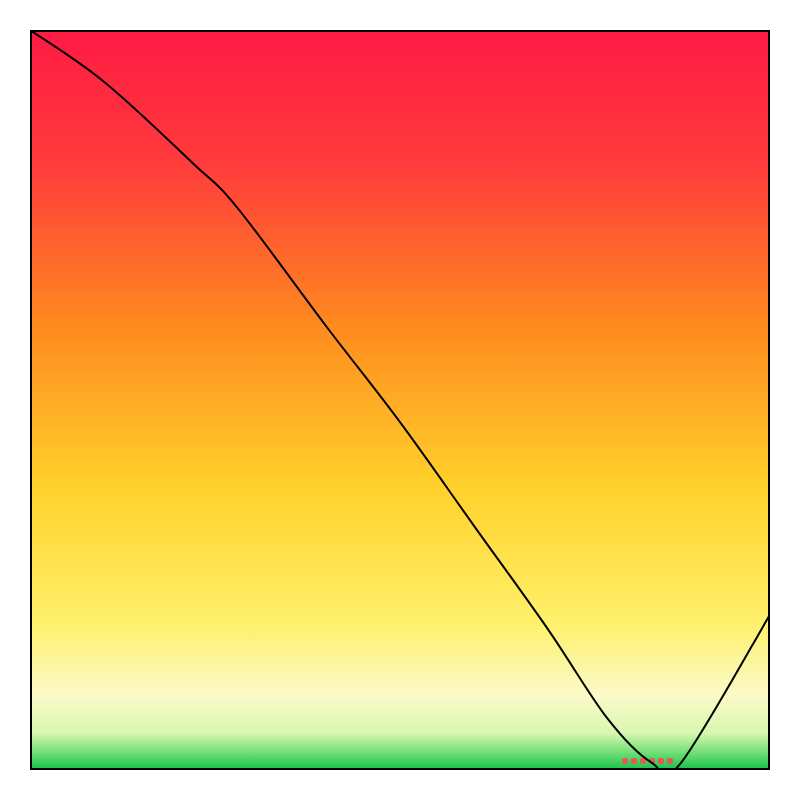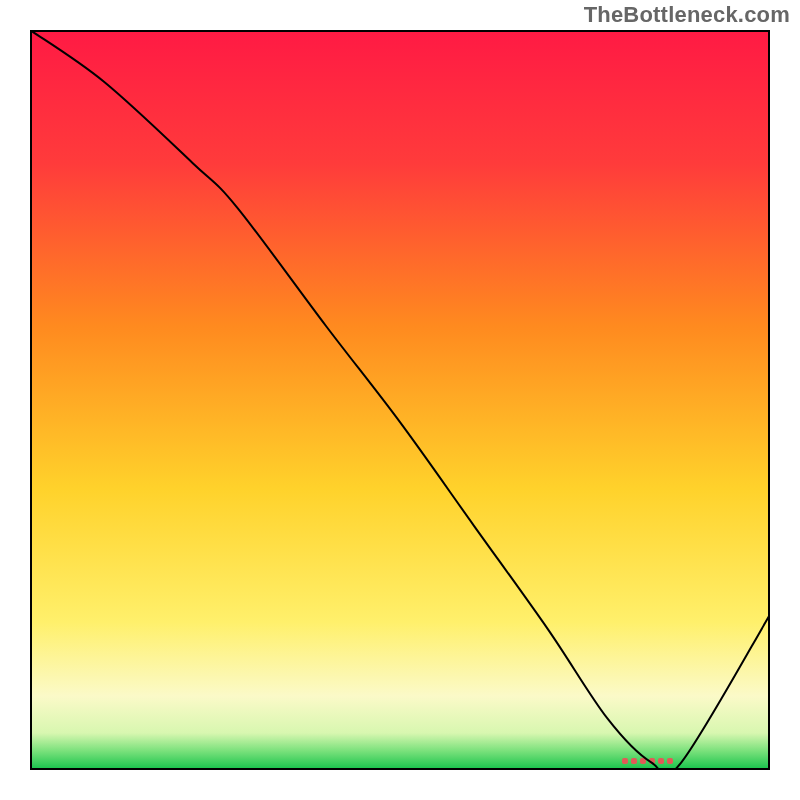--- a/index.html
+++ b/index.html
@@ -36,21 +36,20 @@
   }
   .plot svg {
     display: block;
   }
 </style>
 </head>
 <body>
 
 <div class="stage">
 
-  <div class="watermark">TheBottleneck.com</div>
 
   <div class="plot">
     <svg id="chart-svg" viewBox="0 0 740 740" width="740" height="740">
       <defs>
         <linearGradient id="bg-grad" x1="0" y1="0" x2="0" y2="1">
             <stop offset="0%" stop-color="#ff1a44"></stop>
             <stop offset="18%" stop-color="#ff3b3b"></stop>
             <stop offset="40%" stop-color="#ff8a1f"></stop>
             <stop offset="62%" stop-color="#ffd22b"></stop>
             <stop offset="80%" stop-color="#fff06b"></stop>

